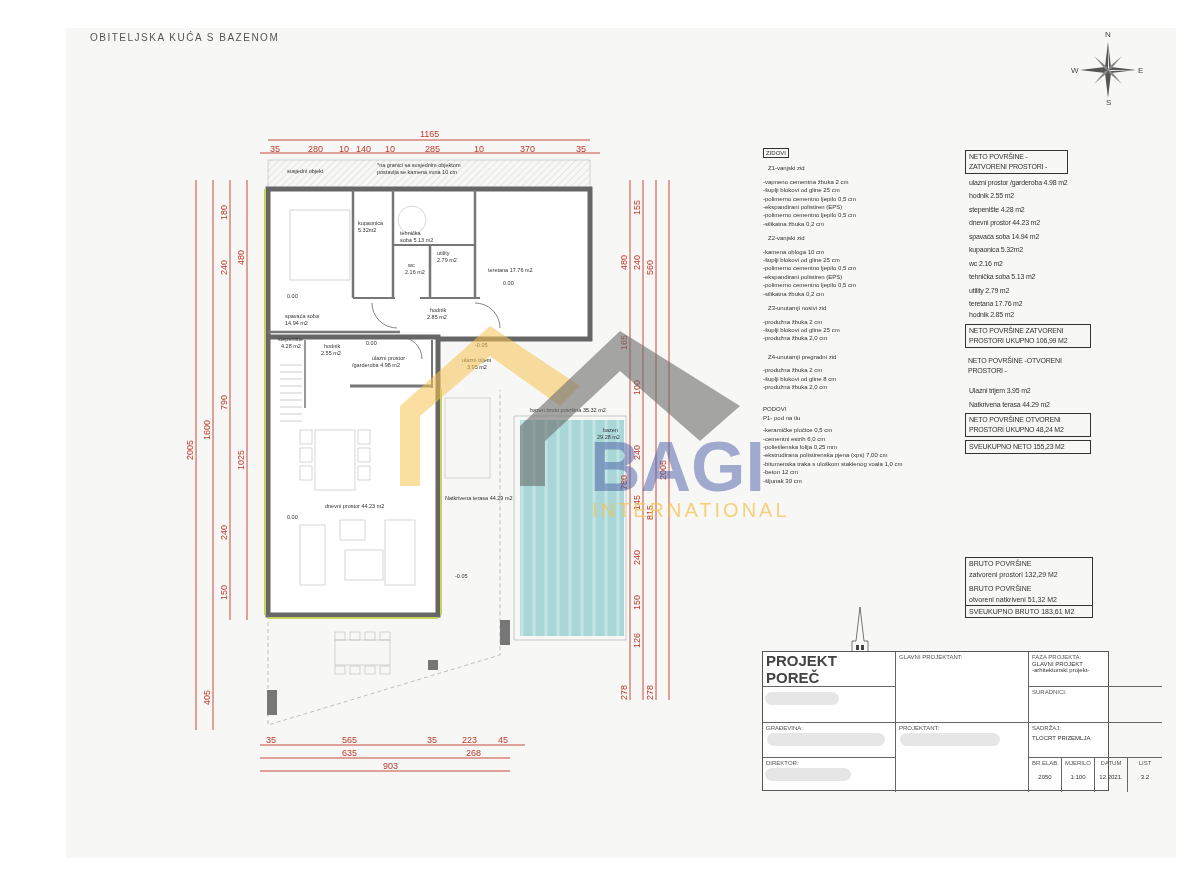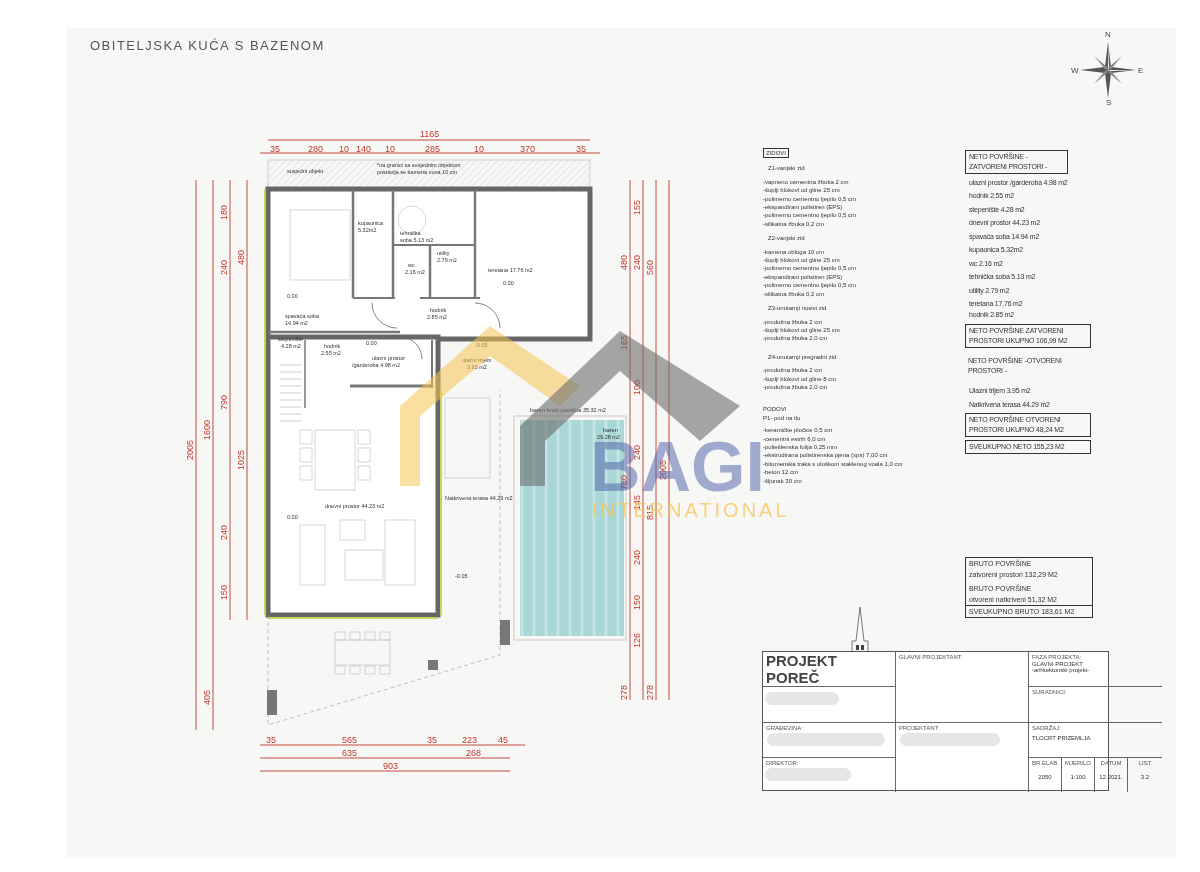--- a/index.html
+++ b/index.html
@@ -1,19 +1,19 @@
 <!DOCTYPE html>
 <html><head>
 <meta charset="utf-8">
 <style>
   * { box-sizing: border-box; margin: 0; padding: 0; }
   html, body { width: 1200px; height: 872px; background: #ffffff; overflow: hidden; }
   body { position: relative; font-family: "Liberation Sans", sans-serif; color: #333; }
   .sheet { position: absolute; left: 66px; top: 28px; width: 1110px; height: 830px; background: #f7f7f6; }
-  .title { position: absolute; left: 90px; top: 38px; font-size: 13px; letter-spacing: 1.5px; color: #555; }
+  .title { position: absolute; left: 90px; top: 32px; font-size: 10px; letter-spacing: 1.5px; color: #555; }
   .compass { position: absolute; left: 1075px; top: 32px; width: 70px; height: 75px; }
   .compass span { position: absolute; font-size: 8px; color: #444; }
   .plan { position: absolute; left: 180px; top: 125px; width: 520px; height: 670px; }
   .dim { fill: none; stroke: #c0392b; stroke-width: 0.9; }
   .dimtext { font-family: "Liberation Sans", sans-serif; font-size: 9px; fill: #c0392b; }
   .roomtext { font-family: "Liberation Sans", sans-serif; font-size: 5.5px; fill: #333; }
   .legend-z { position: absolute; left: 763px; top: 148px; width: 190px; font-size: 6px; line-height: 8.4px; color: #333; }
   .legend-z .box { display: inline-block; border: 1px solid #333; padding: 0 2px; }
   .legend-z .grp { margin-top: 6px; }
   .legend-z .hd { margin-left: 5px; margin-bottom: 5px; }

